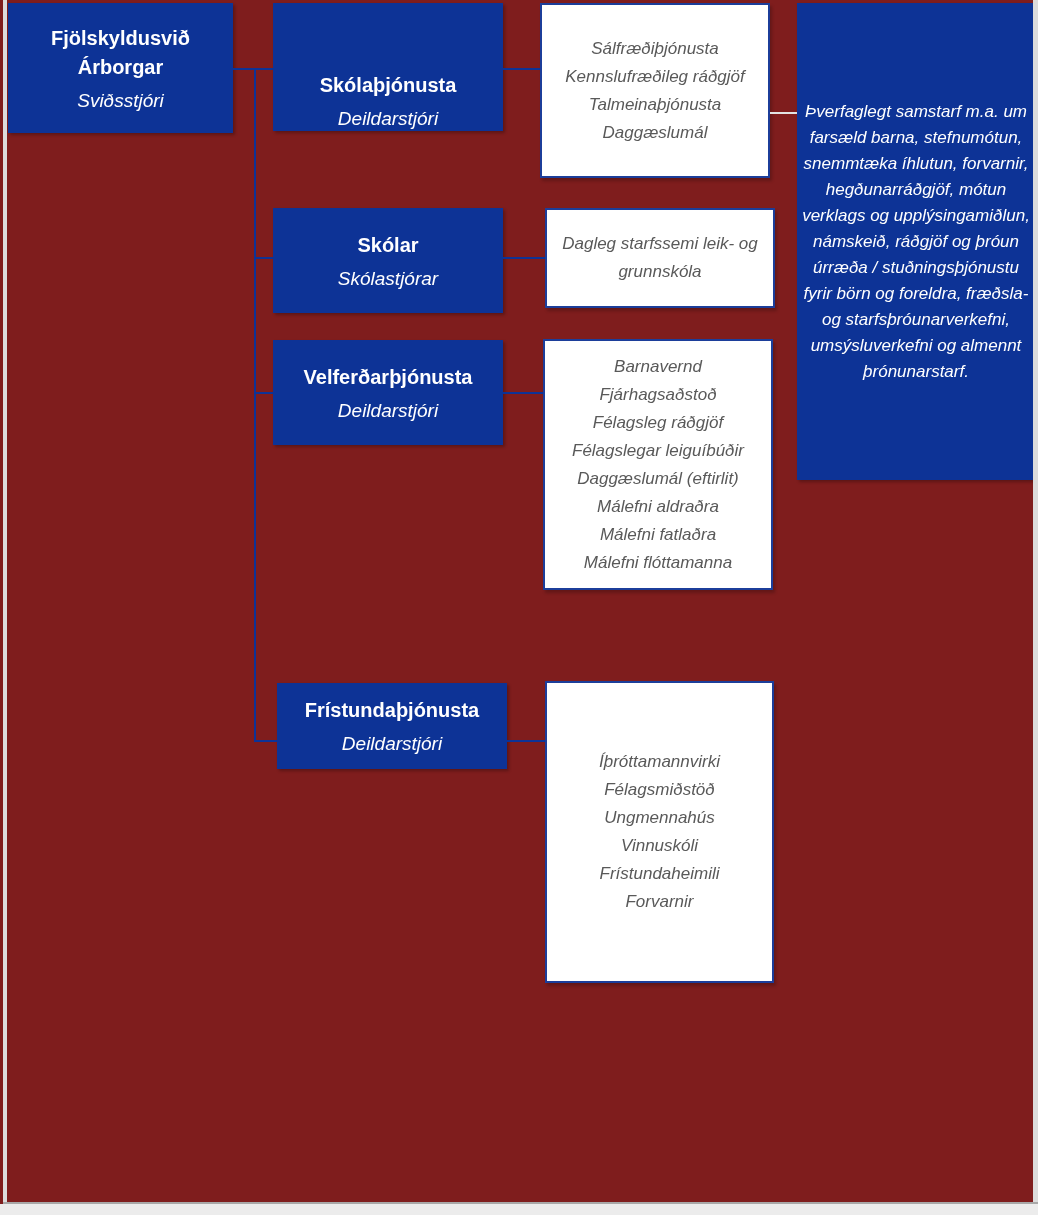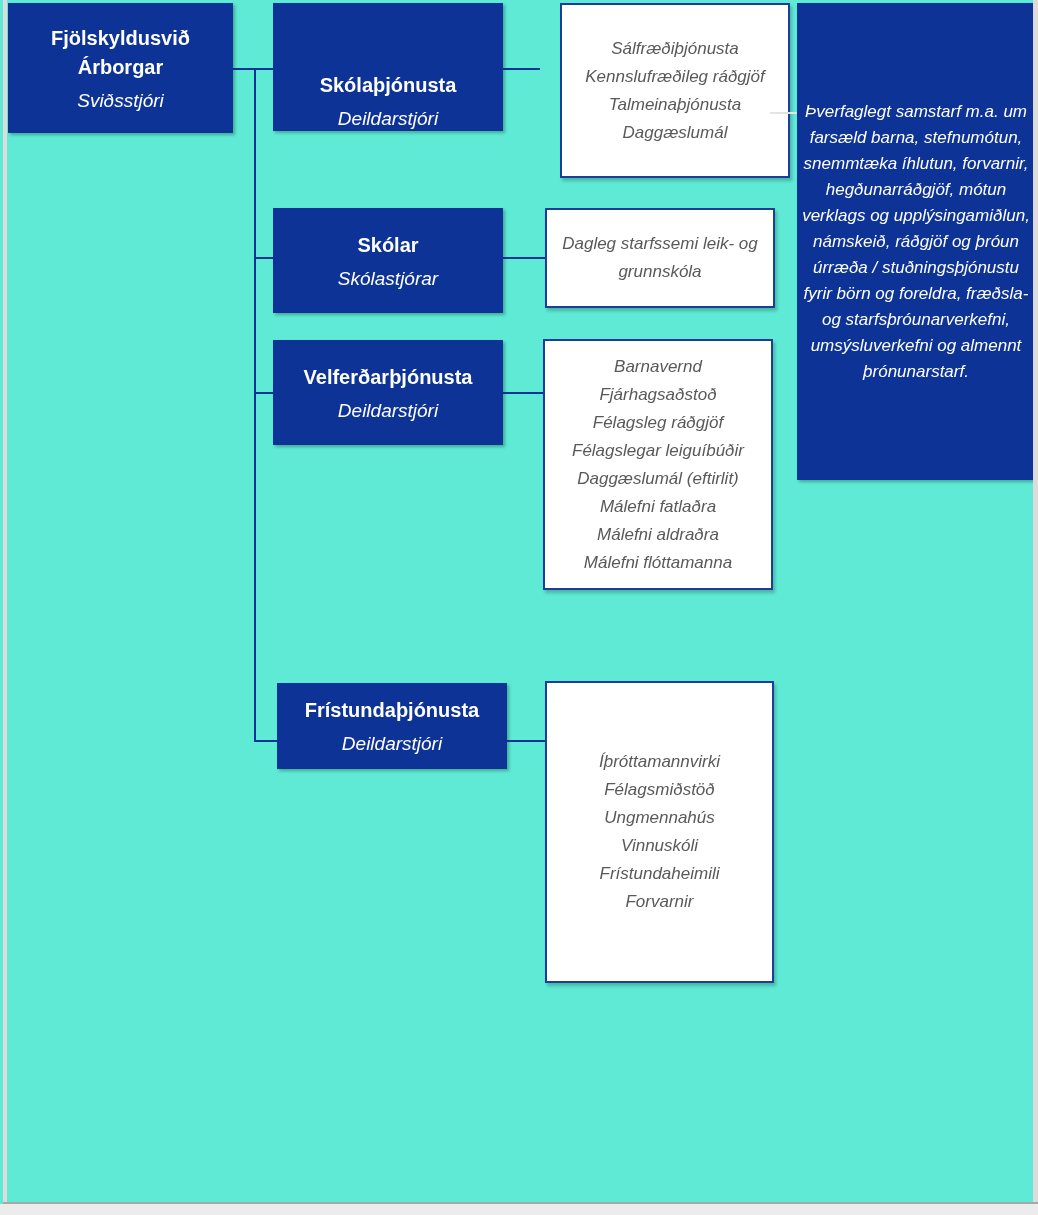--- a/index.html
+++ b/index.html
@@ -1,19 +1,19 @@
 <!DOCTYPE html>
 <html><head>
 <meta charset="utf-8">
 <style>
   html,body{margin:0;padding:0;background:#ffffff;}
   .canvas{
     position:relative;
     width:1038px;height:1215px;
-    background:#5eead4;
+    background:#7f1d1d;
     overflow:hidden;
     font-family:"Liberation Sans","DejaVu Sans",sans-serif;
   }
   
   .edge-left{position:absolute;left:3px;top:0;width:4px;height:1203px;background:#dcdcdc;}
   .edge-right{position:absolute;left:1033px;top:0;width:5px;height:1203px;background:#dcdcdc;}
   .edge-bottom-line{position:absolute;left:3px;top:1202px;width:1035px;height:2px;background:#a8a8a8;}
   .edge-bottom-strip{position:absolute;left:0;top:1204px;width:1038px;height:11px;background:#ececec;}
 
   .box{position:absolute;box-sizing:border-box;display:flex;flex-direction:column;justify-content:center;align-items:center;text-align:center;}
@@ -44,21 +44,21 @@
   .d2-box{left:273px;top:340px;width:230px;height:105px;}
   .d3-box{left:277px;top:683px;width:230px;height:86px;}
 
   
   .c-d0{left:503px;top:68px;width:37px;height:2px;}
   .c-d1{left:503px;top:257px;width:42px;height:2px;}
   .c-d2{left:503px;top:392px;width:40px;height:2px;}
   .c-d3{left:507px;top:740px;width:38px;height:2px;}
 
   
-  .d0-tasks{left:560px;top:3px;width:230px;height:175px;}
+  .d0-tasks{left:540px;top:3px;width:230px;height:175px;}
   .d1-tasks{left:545px;top:208px;width:230px;height:100px;}
   .d2-tasks{left:543px;top:339px;width:230px;height:251px;}
   .d3-tasks{left:545px;top:681px;width:229px;height:302px;}
 
   
   .c-note{left:770px;top:112px;width:27px;height:2px;}
 
   
   .note-box{left:797px;top:3px;width:238px;height:477px;}
   .note-text{font-style:italic;font-size:17px;line-height:26px;padding:10px 0;}
@@ -109,22 +109,22 @@
     <div class="box-subtitle">Deildarstjóri</div>
   </div>
   <div class="conn c-d2"></div>
   <div class="box white d2-tasks">
     <div class="task-list">
         <div class="task-item">Barnavernd</div>
         <div class="task-item">Fjárhagsaðstoð</div>
         <div class="task-item">Félagsleg ráðgjöf</div>
         <div class="task-item">Félagslegar leiguíbúðir</div>
         <div class="task-item">Daggæslumál (eftirlit)</div>
+        <div class="task-item">Málefni aldraðra</div>
         <div class="task-item">Málefni fatlaðra</div>
-        <div class="task-item">Málefni aldraðra</div>
         <div class="task-item">Málefni flóttamanna</div>
       </div>
   </div>
 
   <div class="box blue d3-box">
     <div class="box-title">Frístundaþjónusta</div>
     <div class="box-subtitle">Deildarstjóri</div>
   </div>
   <div class="conn c-d3"></div>
   <div class="box white d3-tasks">

